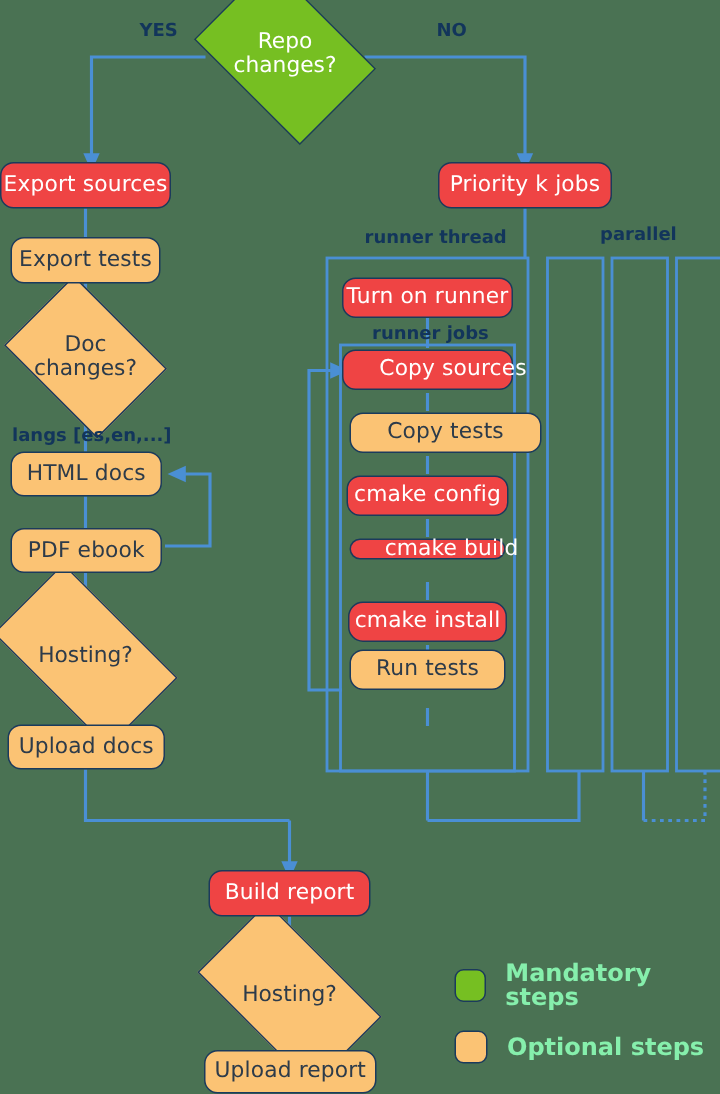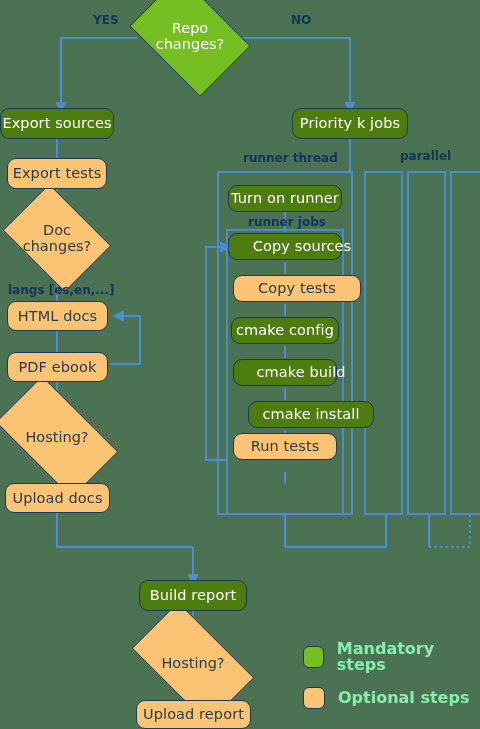--- a/index.html
+++ b/index.html
@@ -16,21 +16,21 @@
   
   .node{
     position:absolute;
     box-sizing:border-box;
     display:flex;align-items:center;justify-content:center;
     border:1.3px solid #1b3a5c;
     border-radius:9px;
     white-space:nowrap;
     z-index:3;
   }
-  .mand{background:#4d7c0f;color:#ffffff;}
+  .mand{background:#ef4444;color:#ffffff;}
   .opt {background:#fbc374;color:#2d3b4a;}
   .node .lbl{font-size:14.5px;line-height:1;letter-spacing:.1px;}
 
   
   .diamond{position:absolute;z-index:3;}
   .diamond .shape{
     position:absolute;left:0;top:0;width:100%;height:100%;
     background:#fbc374;border:1.3px solid #1b3a5c;
     transform:rotate(45deg);
     box-sizing:border-box;
@@ -192,24 +192,24 @@
   </div>
   <div class="node mand" style="left:228px;top:233px;width:114px;height:27px;padding-left:34px;">
     <span class="lbl">Copy sources</span>
   </div>
   <div class="node opt" style="left:233px;top:275px;width:128px;height:27px;">
     <span class="lbl">Copy tests</span>
   </div>
   <div class="node mand" style="left:231px;top:317px;width:108px;height:27px;">
     <span class="lbl">cmake config</span>
   </div>
-  <div class="node mand" style="left:233px;top:359px;width:104px;height:27px;padding-left:32px;">
+  <div class="node mand" style="left:233px;top:359px;width:104px;height:14px;padding-left:32px;">
     <span class="lbl">cmake build</span>
   </div>
-  <div class="node mand" style="left:248px;top:401px;width:126px;height:27px;">
+  <div class="node mand" style="left:232px;top:401px;width:106px;height:27px;border-radius:10px;">
     <span class="lbl">cmake install</span>
   </div>
   <div class="node opt" style="left:233px;top:433px;width:104px;height:27px;">
     <span class="lbl">Run tests</span>
   </div>
 
   <div class="node mand" style="left:139px;top:580px;width:108px;height:31px;">
     <span class="lbl">Build report</span>
   </div>
 

